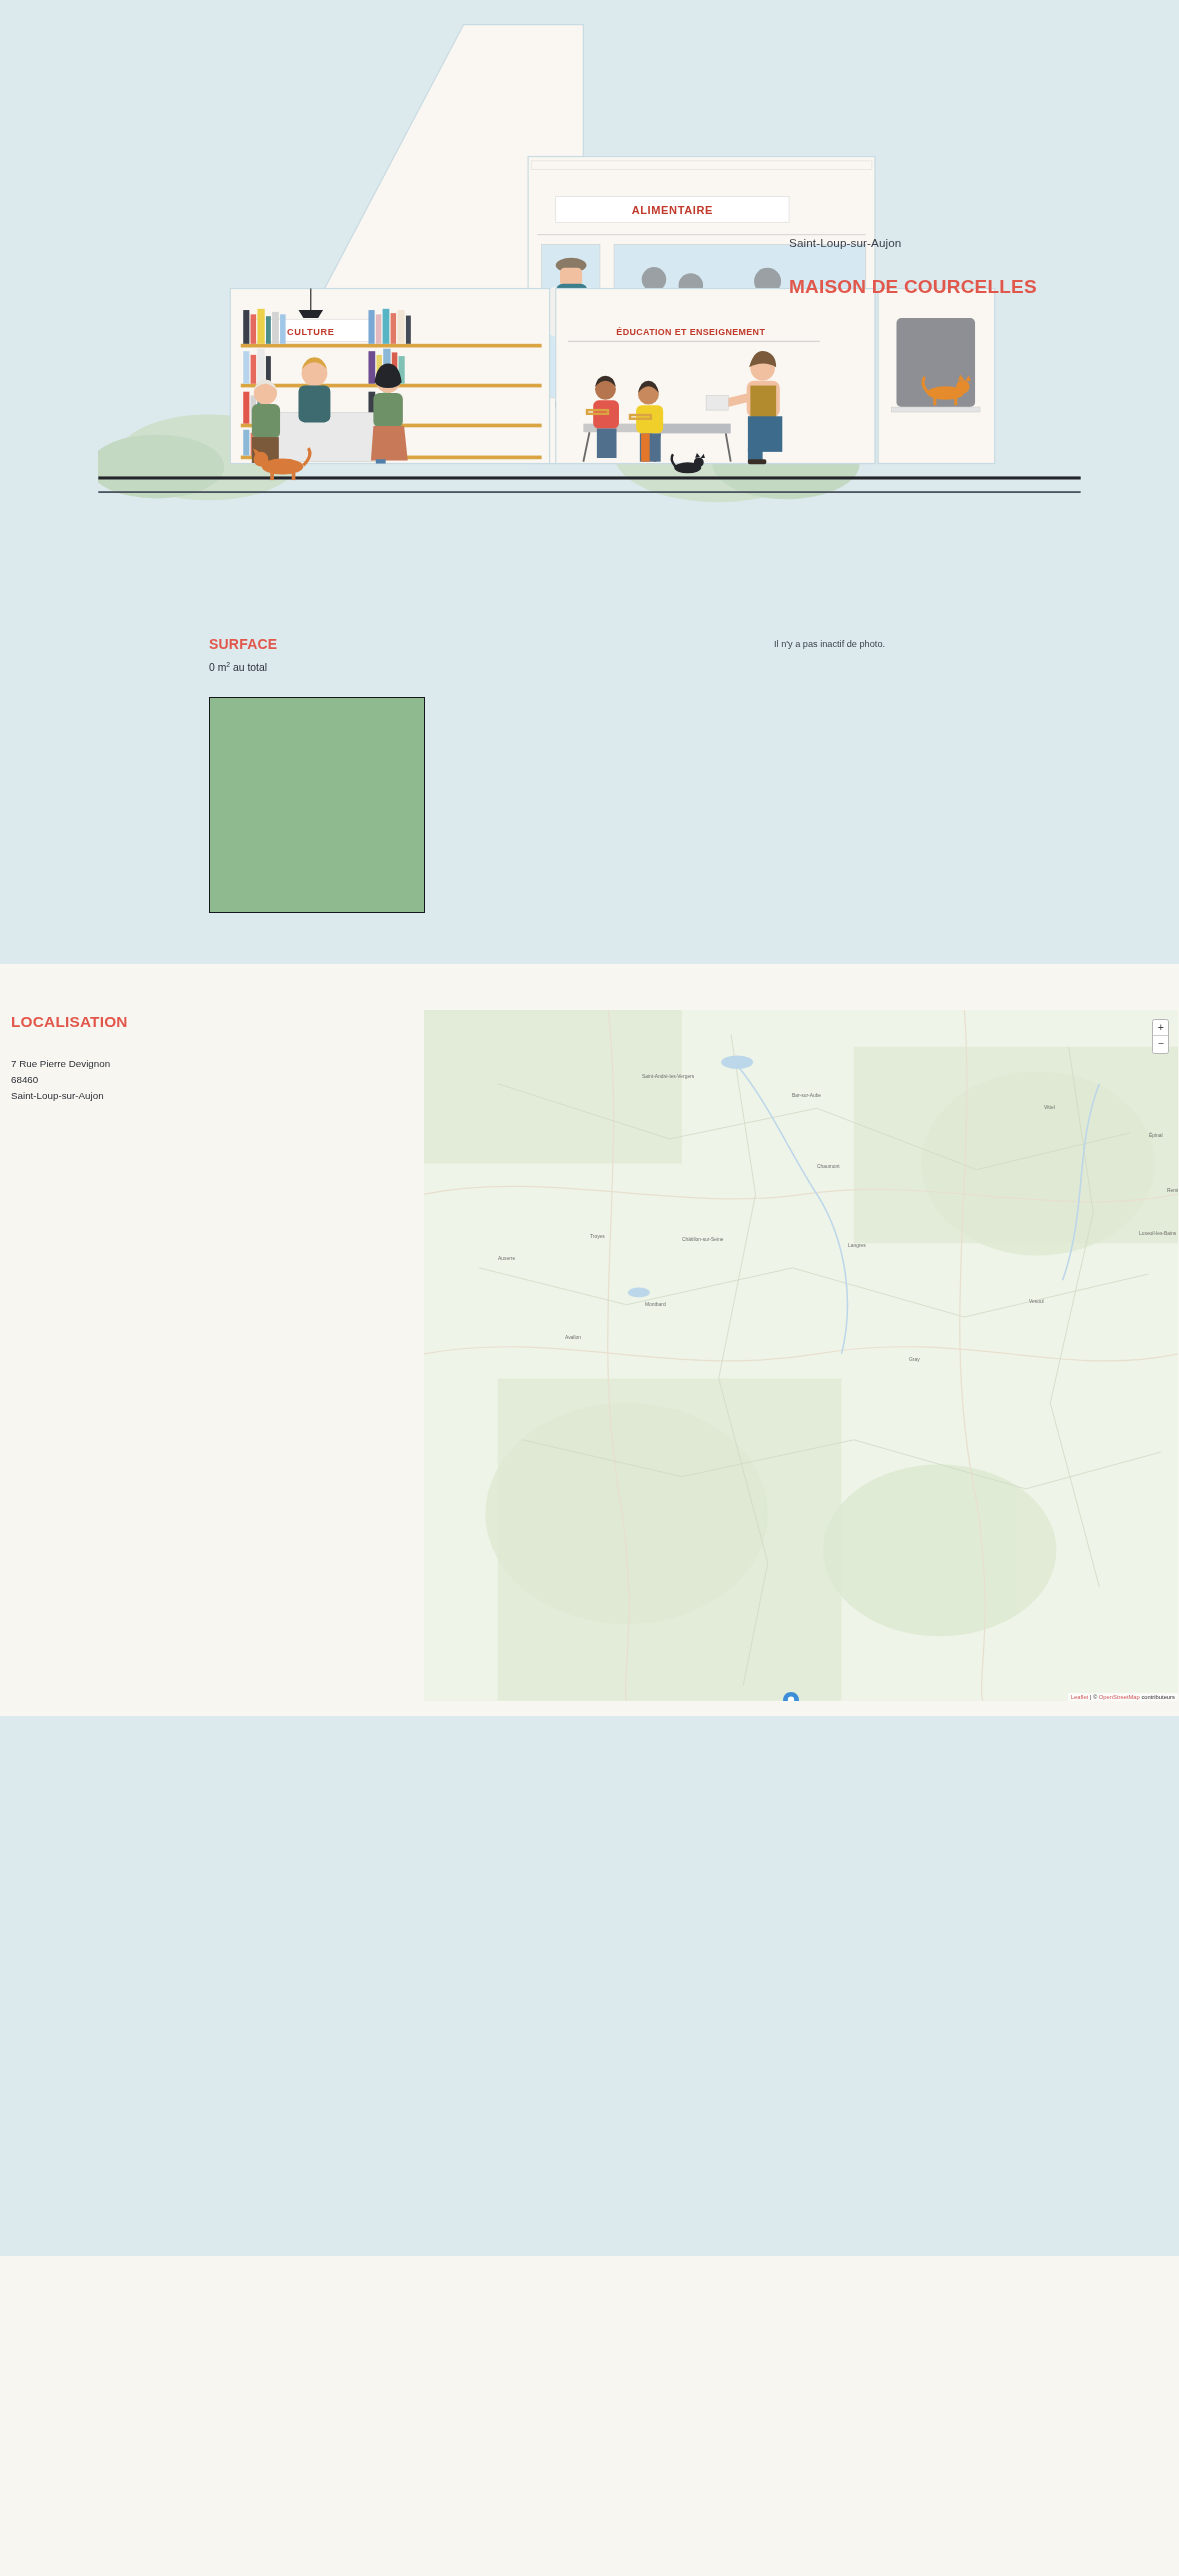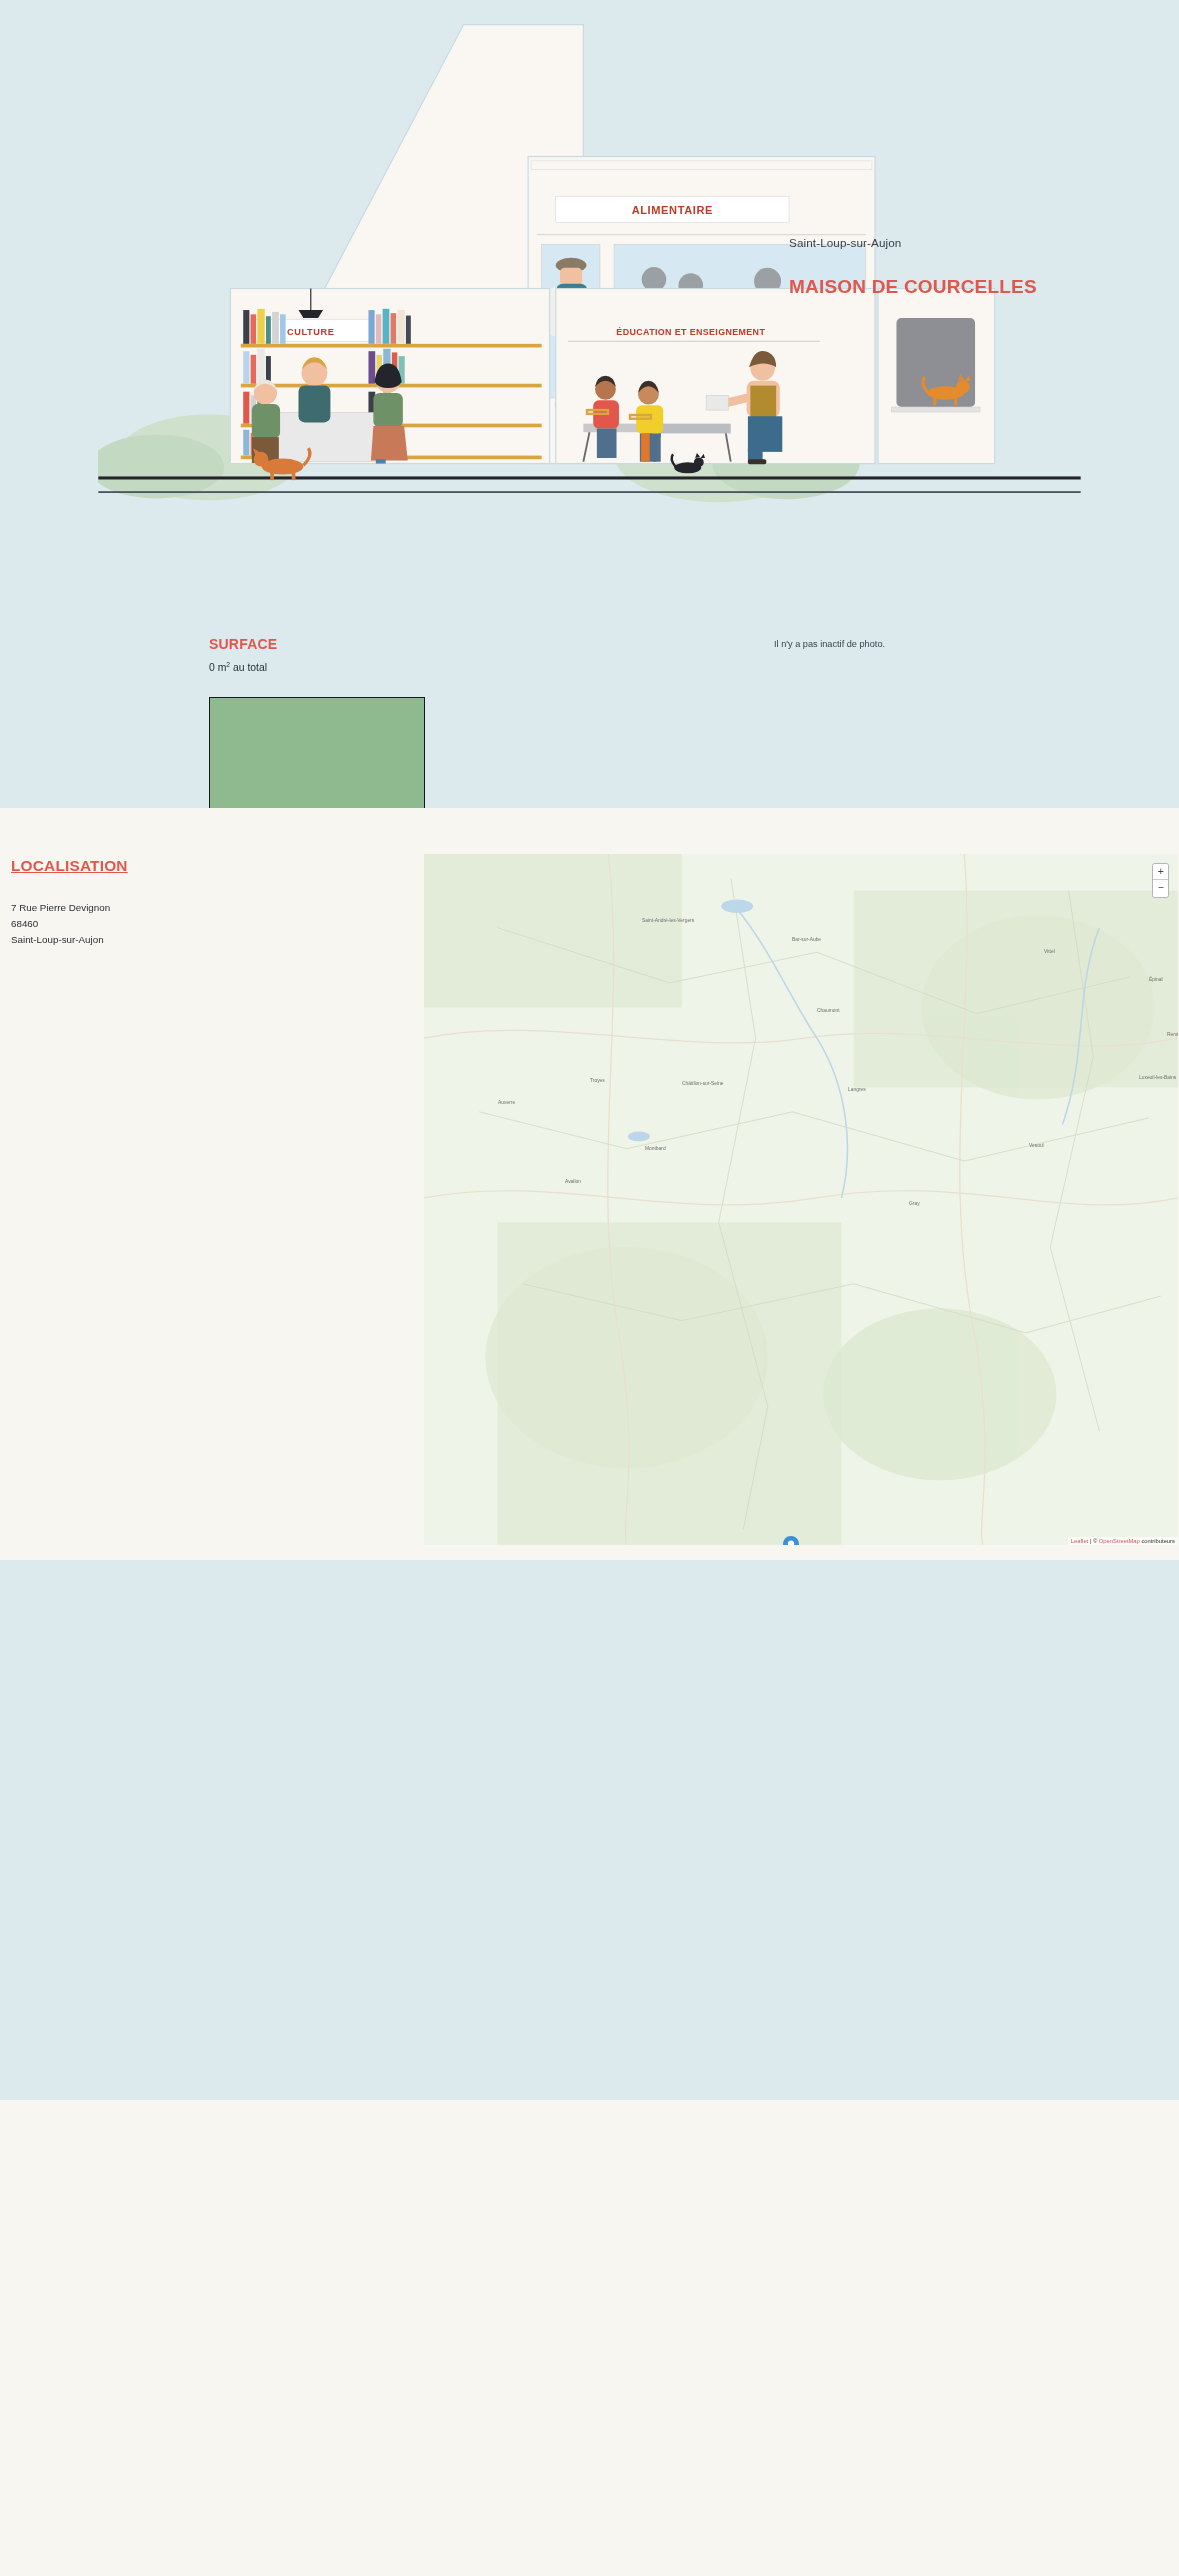--- a/index.html
+++ b/index.html
@@ -16,21 +16,21 @@
   .red-title {
     color: #e2574c;
     font-weight: 800;
     letter-spacing: 0.2px;
     font-family: "Liberation Sans", sans-serif;
   }
 
   
   .hero {
     width: 1179px;
-    height: 808px;
+    height: 964px;
     background: #dce9ed;
     position: relative;
     overflow: hidden;
     padding-left: 32px;
   }
   .hero-illo {
     position: absolute;
     left: 98px;
     top: 0px;
     width: 983px;
@@ -86,21 +86,20 @@
     width: 1179px;
     height: 752px;
     background: #f8f6f0;
     position: relative;
   }
   .loc-title {
     position: absolute;
     left: 11px;
     top: 49px;
     font-size: 15.4px;
-    text-decoration: underline;
   }
   .loc-address {
     position: absolute;
     left: 11px;
     top: 92px;
     font-size: 9.8px;
     line-height: 1.65;
     color: #2b2f38;
   }
   .map {

